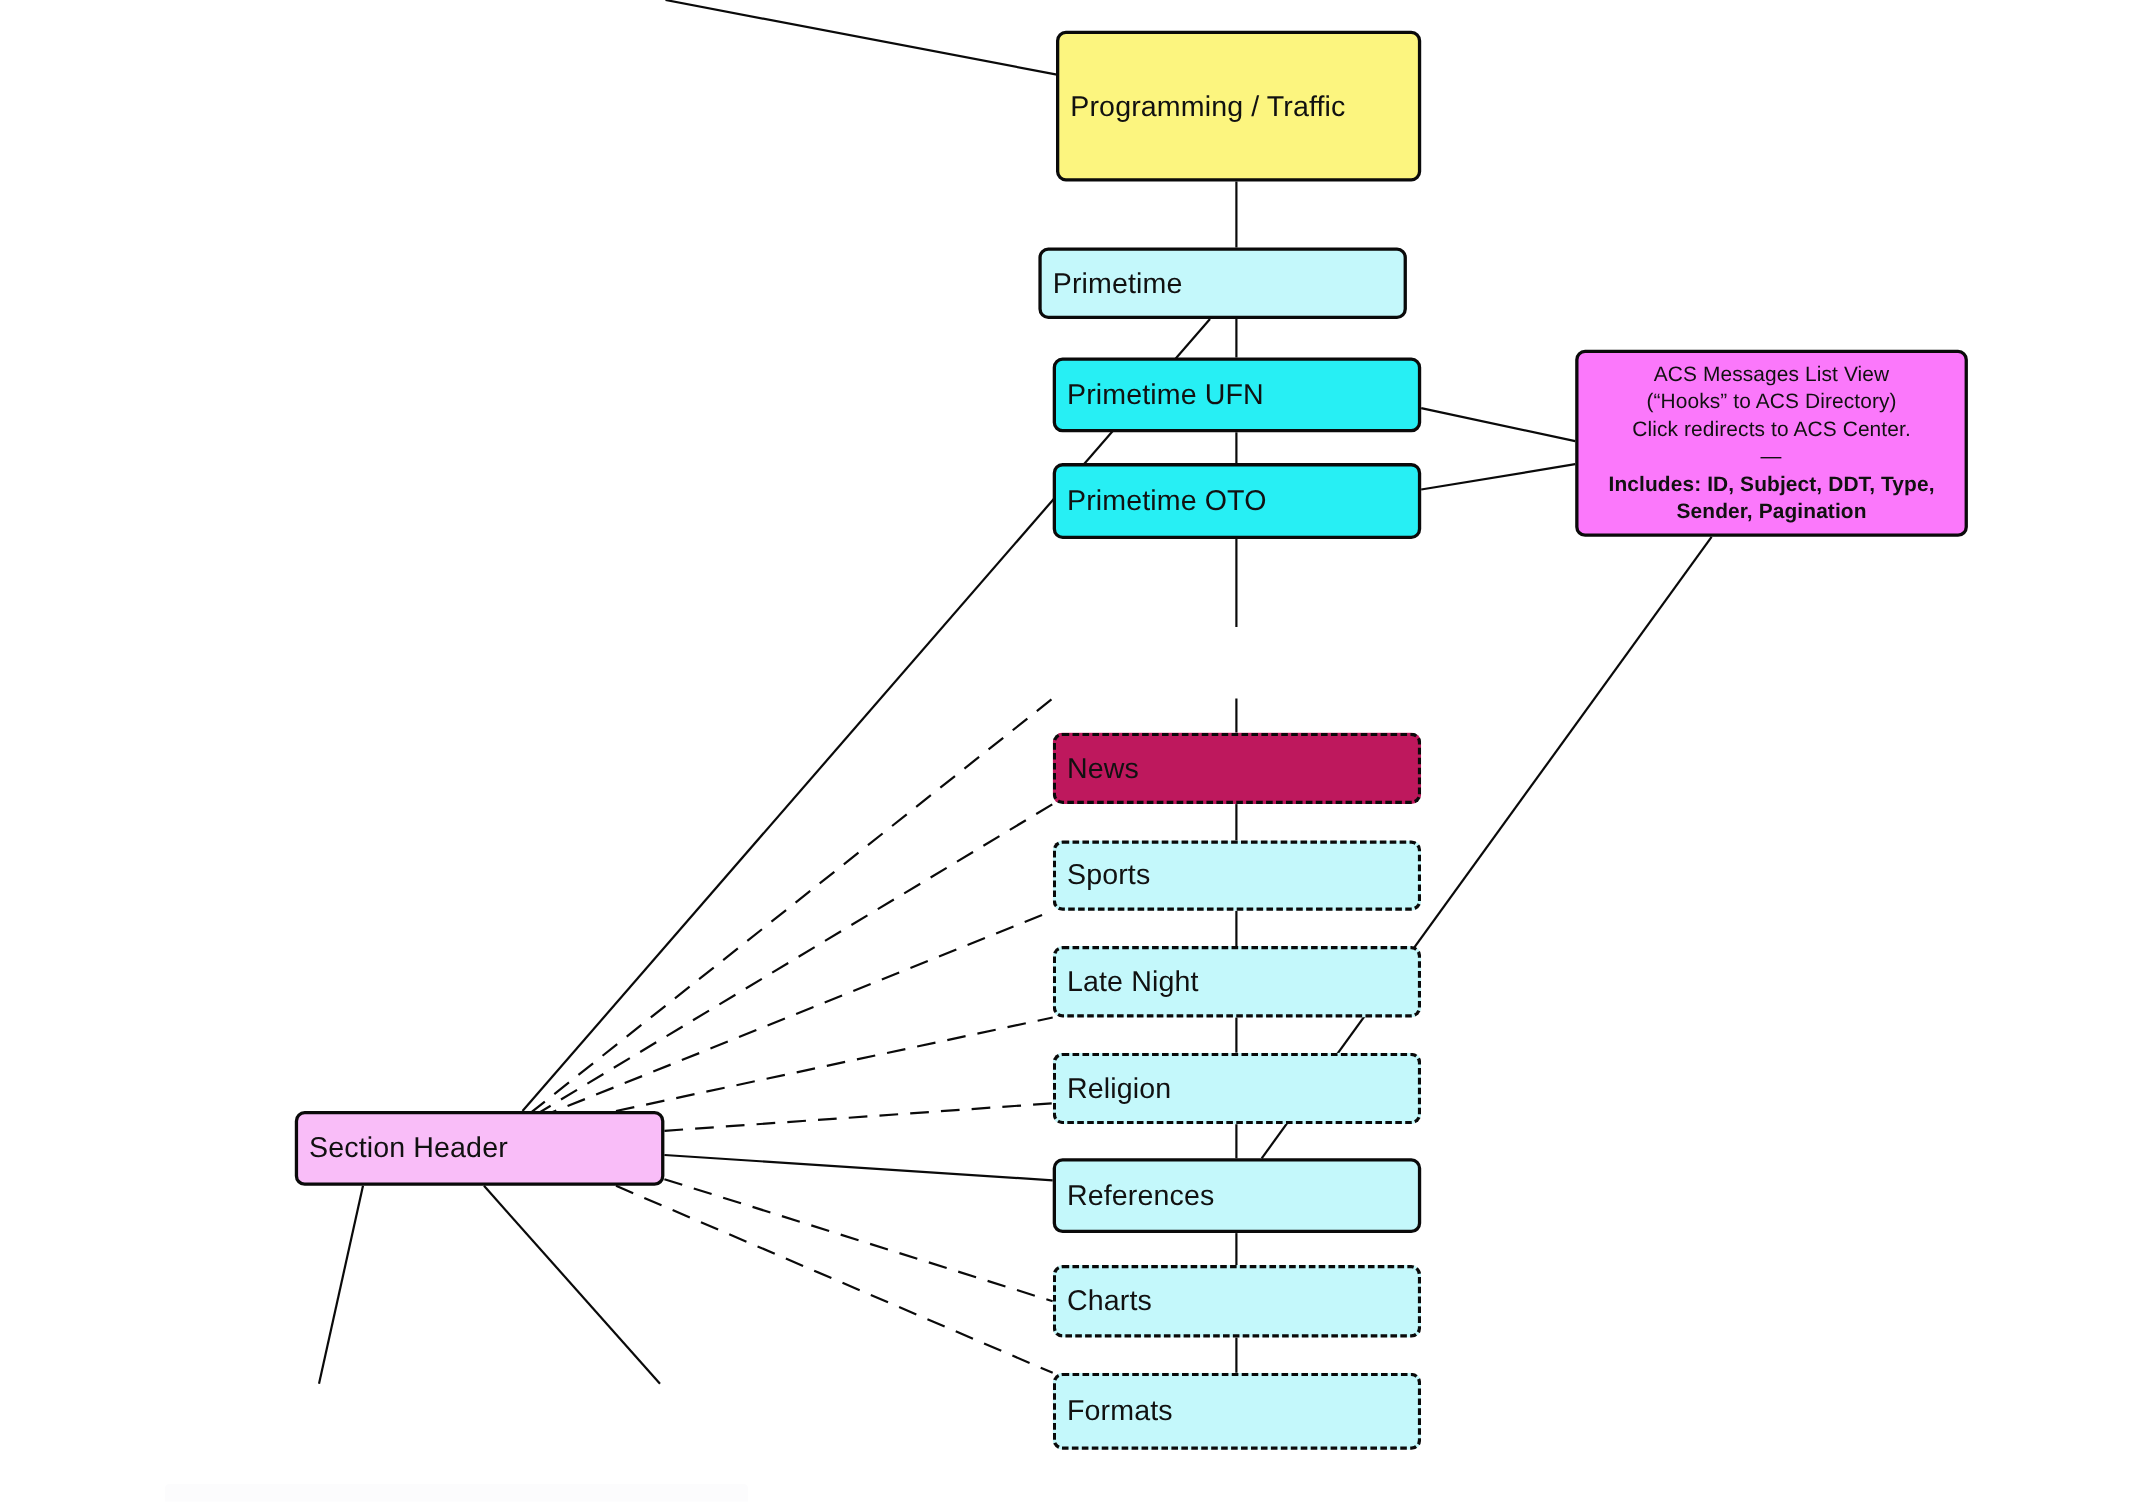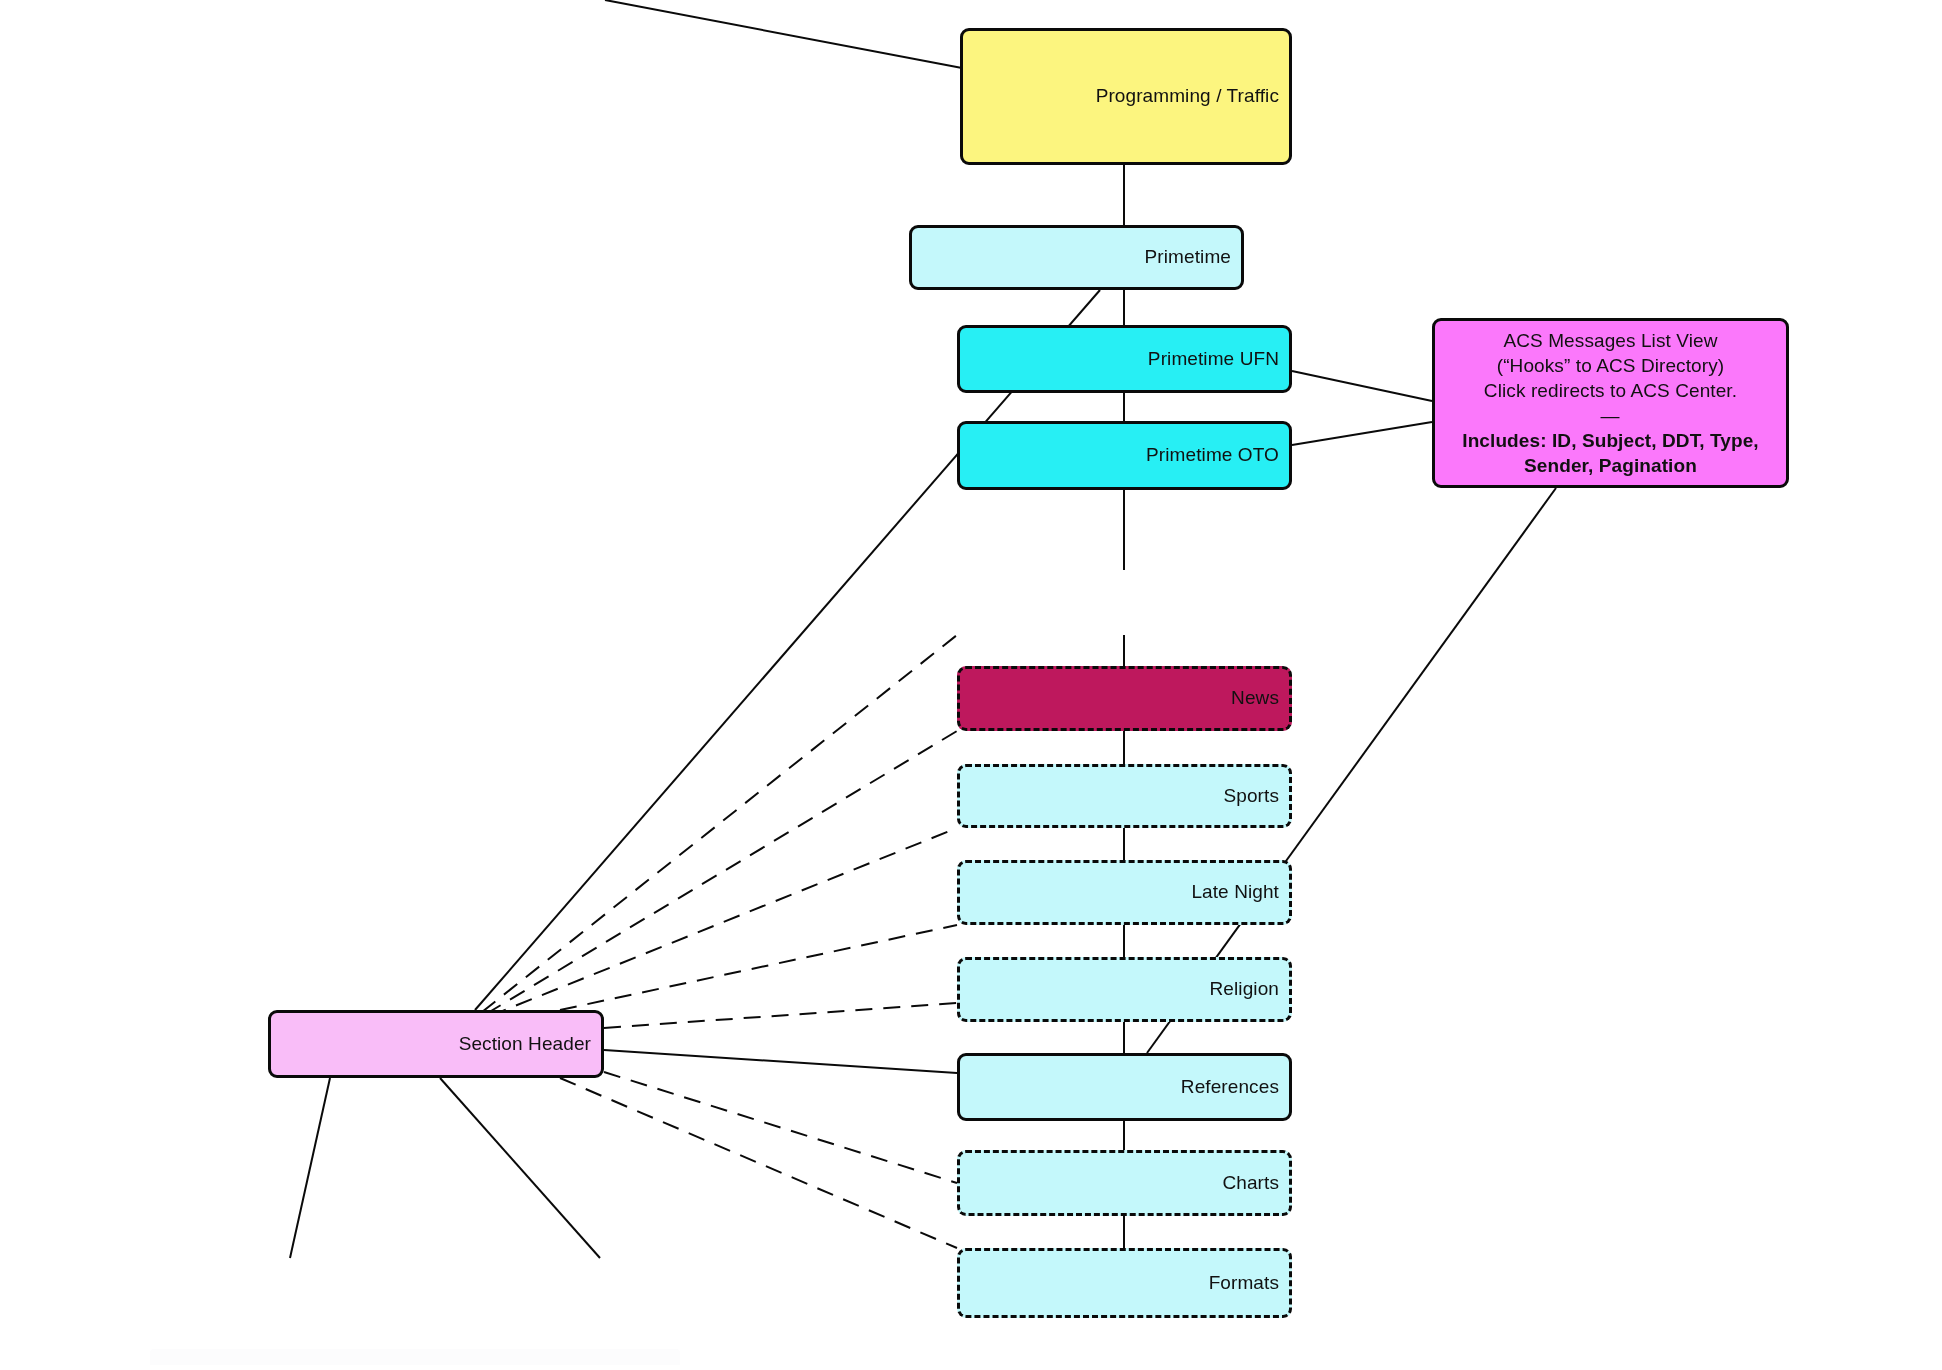--- a/index.html
+++ b/index.html
@@ -23,26 +23,26 @@
     top: 0;
     width: 1942px;
     height: 1370px;
     pointer-events: none;
   }
   .node {
     position: absolute;
     box-sizing: border-box;
     display: flex;
     align-items: center;
-    justify-content: flex-end;
+    justify-content: flex-start;
     text-align: center;
     border: 3px solid #0a0a0a;
     border-radius: 9px;
     color: #111111;
-    font-size: 19px;
+    font-size: 26px;
     line-height: 1.28;
     letter-spacing: 0.1px;
     padding: 4px 10px;
   }
   .node.dashed {
     border-style: dashed;
     border-width: 3px;
   }
   .node-label {
     white-space: pre-line;
@@ -99,21 +99,21 @@
       <polyline points="604,1072 957,1183" fill="none" stroke="#0a0a0a" stroke-width="2" stroke-dasharray="17,11"></polyline>
       <polyline points="560,1078 957,1248" fill="none" stroke="#0a0a0a" stroke-width="2" stroke-dasharray="17,11"></polyline>
       <polyline points="330,1078 290,1258" fill="none" stroke="#0a0a0a" stroke-width="2"></polyline>
       <polyline points="440,1078 600,1258" fill="none" stroke="#0a0a0a" stroke-width="2"></polyline>
     </svg>
 
   <div class="node" id="n-programming-traffic" style="left: 960px; top: 28px; width: 332px; height: 137px; background: rgb(252, 245, 127); border-style: solid;">
     <span class="node-label">Programming / Traffic</span>
   </div>
 
-  <div class="node" id="n-primetime" style="left: 909px; top: 225px; width: 335px; height: 65px; background: rgb(196, 248, 251); border-style: solid;">
+  <div class="node" id="n-primetime" style="left: 944px; top: 225px; width: 335px; height: 65px; background: rgb(196, 248, 251); border-style: solid;">
     <span class="node-label">Primetime</span>
   </div>
   <div class="node" id="n-primetime-oto" style="left: 957px; top: 421px; width: 335px; height: 69px; background: rgb(39, 239, 244); border-style: solid;">
     <span class="node-label">Primetime OTO</span>
   </div>
   <div class="node" id="n-primetime-ufn" style="left: 957px; top: 325px; width: 335px; height: 68px; background: rgb(39, 239, 244); border-style: solid;">
     <span class="node-label">Primetime UFN</span>
   </div>
 
   <div class="node dashed" id="n-news" style="left: 957px; top: 666px; width: 335px; height: 65px; background: #be185d; border-style: dashed;">

